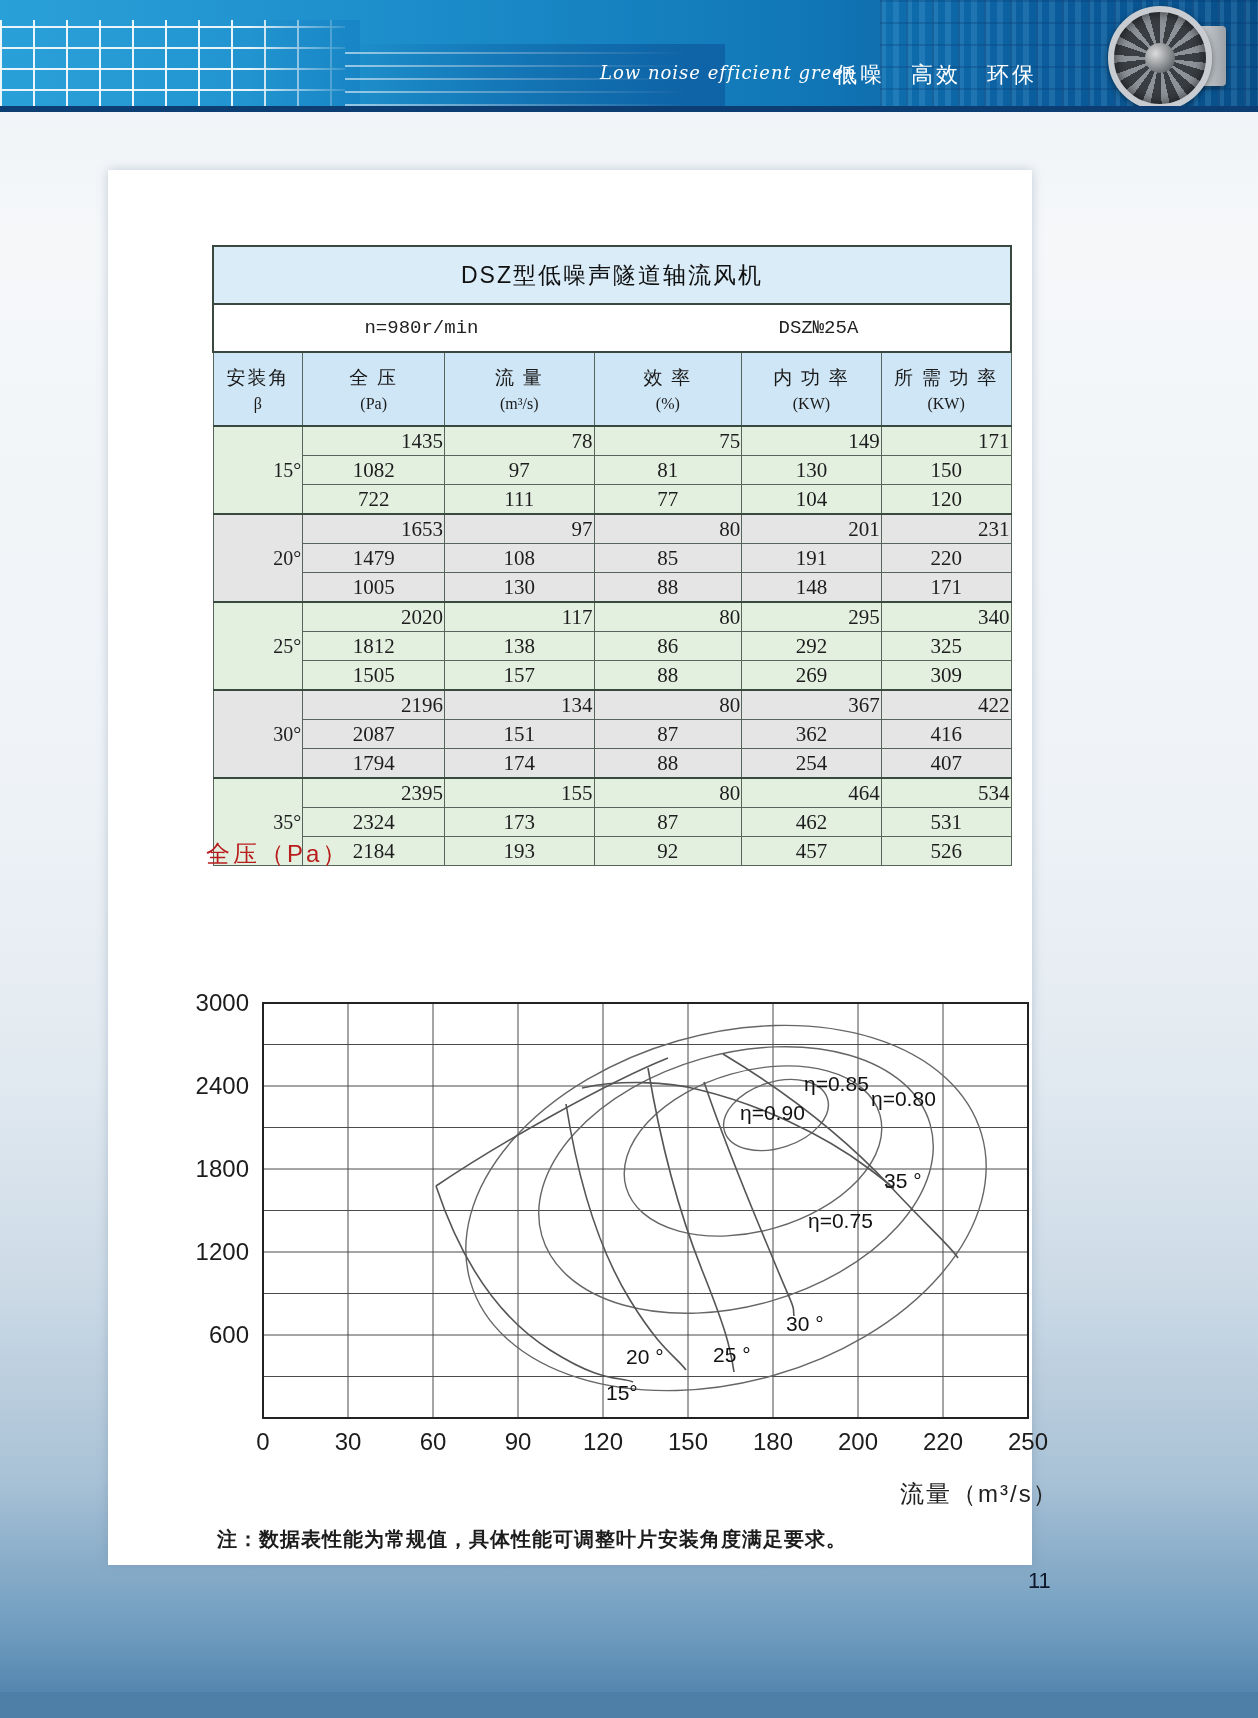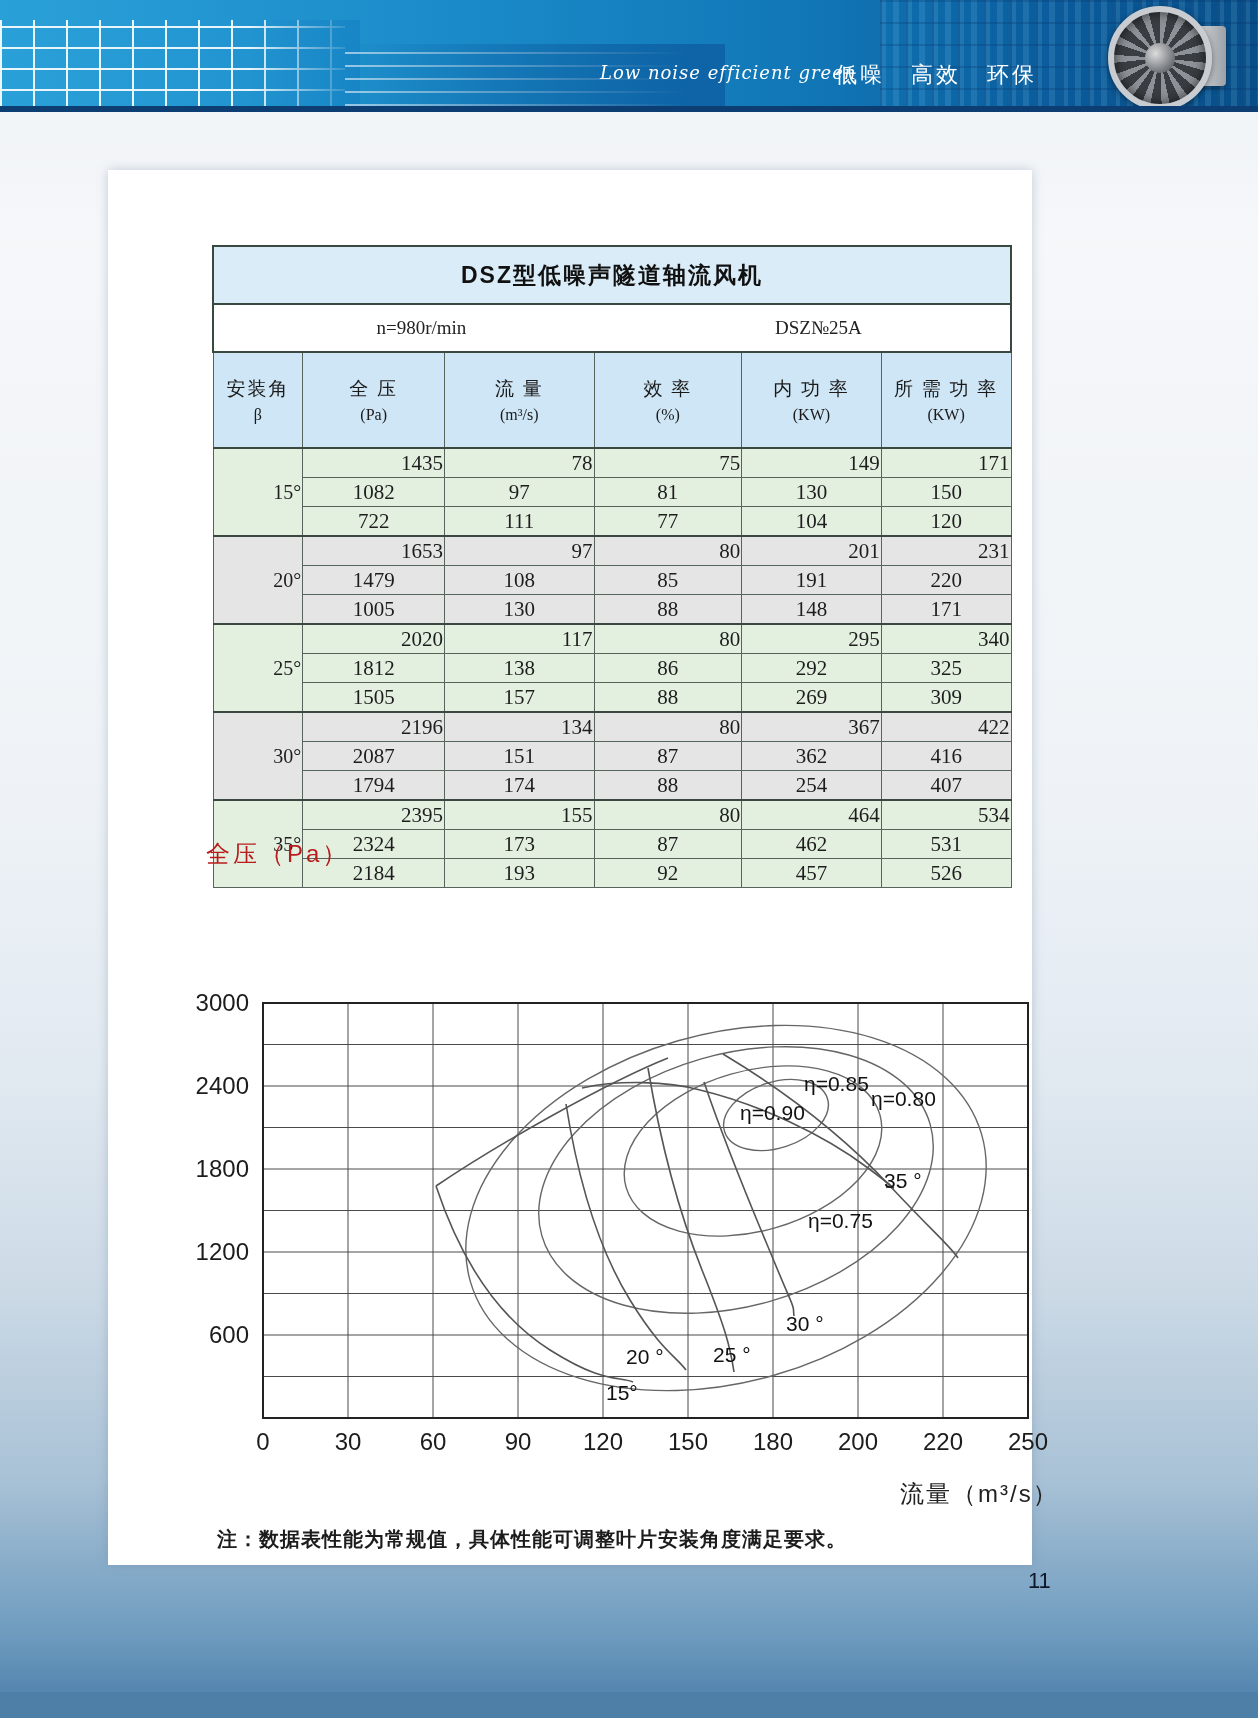--- a/index.html
+++ b/index.html
@@ -40,26 +40,26 @@
   .header-line{position:absolute;left:0;top:106px;width:1258px;height:6px;background:#0d3e73;}
   
   .panel{position:absolute;left:108px;top:170px;width:924px;height:1395px;background:#ffffff;
     box-shadow:0 0 10px rgba(110,135,160,.38);}
   
   .spec-table{position:absolute;left:212px;top:245px;width:800px;border-collapse:collapse;
     font-family:"Liberation Serif","DejaVu Serif",serif;color:#1d1d1d;}
   .spec-table td,.spec-table th{border:1px solid #55655b;}
   .spec-table .outer{border:2px solid #39493f;}
   .title-row td{background:#d9ecf8;height:54px;text-align:center;
-    font-family:"Liberation Sans",sans-serif;font-size:23px;font-weight:bold;letter-spacing:2px;color:#111;}
-  .sub-row td{background:#ffffff;height:44px;font-family:Liberation Serif, serif;font-size:19px;color:#222;}
+    font-family:"Liberation Sans",sans-serif;font-size:23px;font-weight:normal;letter-spacing:2px;color:#111;}
+  .sub-row td{background:#ffffff;height:44px;font-family:Liberation Mono, monospace;font-size:19px;color:#222;}
   .sub-flex{display:flex;width:100%;}
   .sub-flex .half1{width:52%;text-align:center;}
   .sub-flex .half2{width:48%;text-align:center;}
-  .head-row th{background:#cfe6f6;height:56px;font-weight:normal;padding:19px 0;}
+  .head-row th{background:#cfe6f6;height:56px;font-weight:normal;padding:8px 0;}
   .head-row .main{font-size:19px;letter-spacing:2px;color:#1a1a1a;}
   .head-row .unit{font-size:16px;margin-top:4px;color:#1a1a1a;}
   .spec-table tbody td{height:26px;text-align:center;font-size:21px;}
   .spec-table tbody tr.g-green td{background:#e3f0e0;}
   .spec-table tbody tr.g-blue td{background:#e5e5e5;}
   .spec-table tbody tr.grp-first td{border-top:2px solid #39493f;text-align:right;}
   .spec-table td.angle{font-size:20px;}
   
   .y-title{position:absolute;left:206px;top:838px;font-size:24px;letter-spacing:3px;color:#b91c1c;}
   .chart-wrap{position:absolute;left:178px;top:948px;width:880px;height:570px;}

